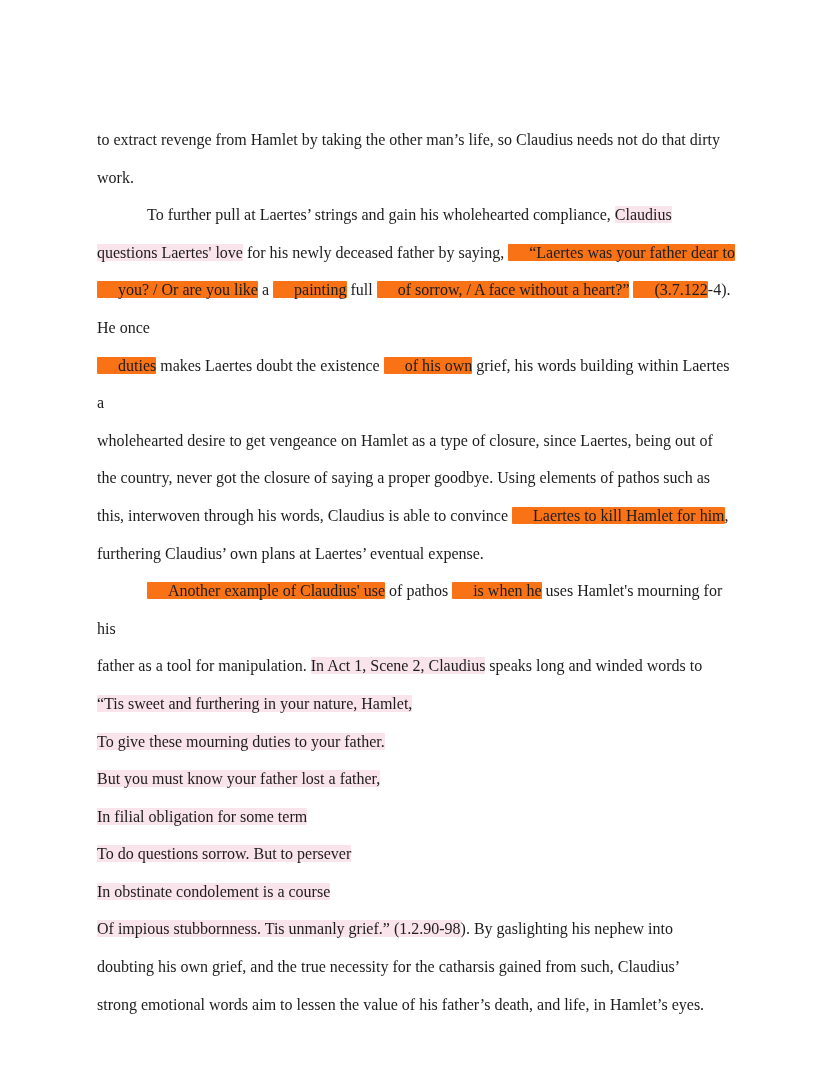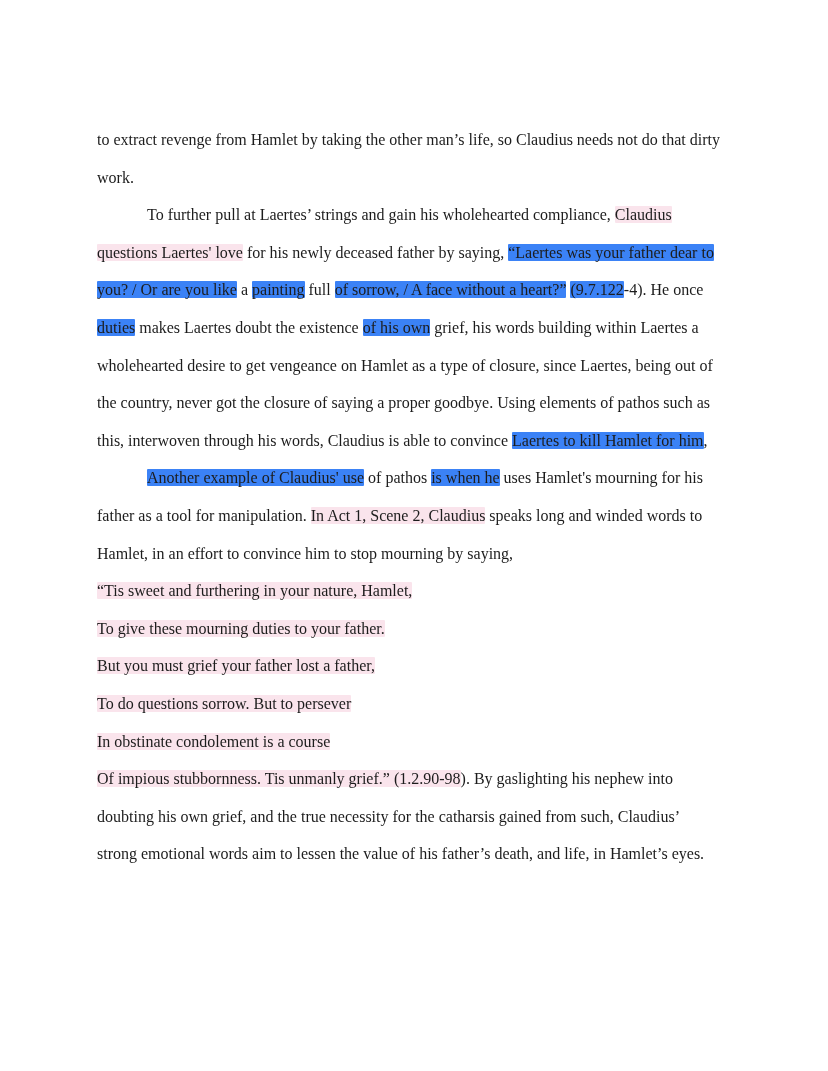--- a/index.html
+++ b/index.html
@@ -29,41 +29,42 @@
   .line {
     white-space: pre-wrap;
   }
   .line.indent {
     text-indent: 50px;
   }
   .seg {
     border-radius: 1px;
   }
   .hl-pink   { background: #fae4ec; }
-  .hl-lavender { background: #3b82f6; }
+  .hl-lavender { background: #f97316; padding-left: 21px; }
 </style>
 </head>
 <body>
 
 <div class="page">
   <div class="content">
       <div class="line"><span class="seg">to extract revenge from Hamlet by taking the other man’s life, so Claudius needs not do that dirty</span></div>
       <div class="line"><span class="seg">work.</span></div>
       <div class="line indent"><span class="seg">To further pull at Laertes’ strings and gain his wholehearted compliance, </span><span class="seg hl-pink">Claudius</span></div>
       <div class="line"><span class="seg hl-pink">questions Laertes' love</span><span class="seg"> for his newly deceased father by saying, </span><span class="seg hl-lavender">“Laertes was your father dear to</span></div>
-      <div class="line"><span class="seg hl-lavender">you? / Or are you like</span><span class="seg"> a </span><span class="seg hl-lavender">painting</span><span class="seg"> full </span><span class="seg hl-lavender">of sorrow, / A face without a heart?”</span><span class="seg"> </span><span class="seg hl-lavender">(9.7.122</span><span class="seg">-4). He once</span></div>
+      <div class="line"><span class="seg hl-lavender">you? / Or are you like</span><span class="seg"> a </span><span class="seg hl-lavender">painting</span><span class="seg"> full </span><span class="seg hl-lavender">of sorrow, / A face without a heart?”</span><span class="seg"> </span><span class="seg hl-lavender">(3.7.122</span><span class="seg">-4). He once</span></div>
       <div class="line"><span class="seg hl-lavender">duties</span><span class="seg"> makes Laertes doubt the existence </span><span class="seg hl-lavender">of his own</span><span class="seg"> grief, his words building within Laertes a</span></div>
       <div class="line"><span class="seg">wholehearted desire to get vengeance on Hamlet as a type of closure, since Laertes, being out of</span></div>
       <div class="line"><span class="seg">the country, never got the closure of saying a proper goodbye. Using elements of pathos such as</span></div>
       <div class="line"><span class="seg">this, interwoven through his words, Claudius is able to convince </span><span class="seg hl-lavender">Laertes to kill Hamlet for him</span><span class="seg">,</span></div>
+      <div class="line"><span class="seg">furthering Claudius’ own plans at Laertes’ eventual expense.</span></div>
       <div class="line indent"><span class="seg hl-lavender">Another example of Claudius' use</span><span class="seg"> of pathos </span><span class="seg hl-lavender">is when he</span><span class="seg"> uses Hamlet's mourning for his</span></div>
       <div class="line"><span class="seg">father as a tool for manipulation. </span><span class="seg hl-pink">In Act 1, Scene 2, Claudius</span><span class="seg"> speaks long and winded words to</span></div>
-      <div class="line"><span class="seg">Hamlet, in an effort to convince him to stop mourning by saying,</span></div>
       <div class="line"><span class="seg hl-pink">“Tis sweet and furthering in your nature, Hamlet,</span></div>
       <div class="line"><span class="seg hl-pink">To give these mourning duties to your father.</span></div>
-      <div class="line"><span class="seg hl-pink">But you must grief your father lost a father,</span></div>
+      <div class="line"><span class="seg hl-pink">But you must know your father lost a father,</span></div>
+      <div class="line"><span class="seg hl-pink">In filial obligation for some term</span></div>
       <div class="line"><span class="seg hl-pink">To do questions sorrow. But to persever</span></div>
       <div class="line"><span class="seg hl-pink">In obstinate condolement is a course</span></div>
       <div class="line"><span class="seg hl-pink">Of impious stubbornness. Tis unmanly grief.” (1.2.90-98</span><span class="seg">). By gaslighting his nephew into</span></div>
       <div class="line"><span class="seg">doubting his own grief, and the true necessity for the catharsis gained from such, Claudius’</span></div>
       <div class="line"><span class="seg">strong emotional words aim to lessen the value of his father’s death, and life, in Hamlet’s eyes.</span></div>
     </div>
 </div>
 
 </body></html>

